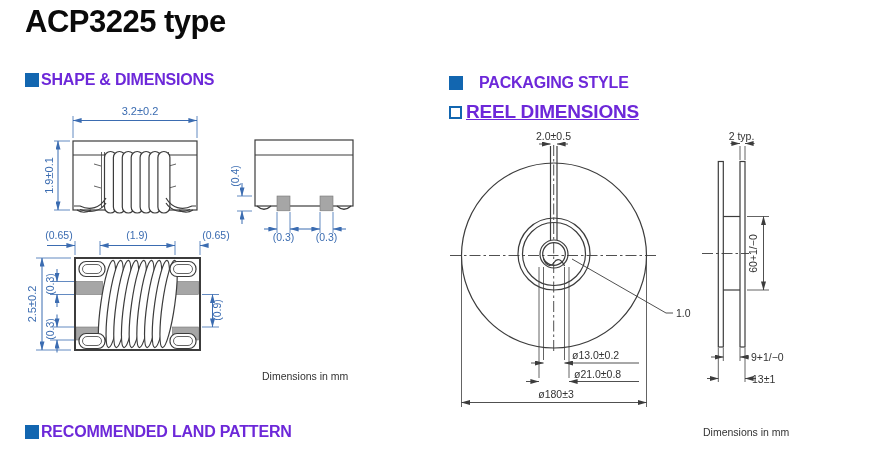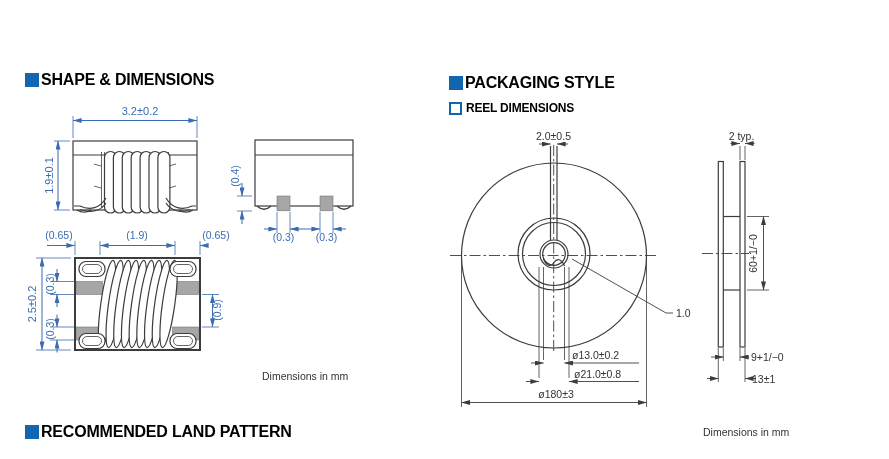--- a/index.html
+++ b/index.html
@@ -2,49 +2,50 @@
 <html><head>
 <meta charset="utf-8">
 <style>
   html,body{margin:0;padding:0;background:#fff;}
   #page{position:relative;width:889px;height:459px;background:#fff;overflow:hidden;
         font-family:"Liberation Sans",sans-serif;}
   .title{position:absolute;left:25px;top:4px;font-size:31px;font-weight:bold;color:#0a0a0a;letter-spacing:-0.5px;}
   .hdr{position:absolute;display:flex;align-items:center;}
   .hdr .sq{width:14px;height:14px;background:#1266b0;margin-right:2px;flex:0 0 auto;}
   .hdr .sq.open{background:#fff;border:2px solid #1266b0;width:9px;height:9px;margin-right:4px;}
-  .hdr .lbl{font-weight:bold;color:#000000;font-size:16px;letter-spacing:-0.2px;}
-  .hdr.sub .lbl{font-size:12px;}
+  .hdr .lbl{font-weight:bold;color:#6d28d9;font-size:16px;letter-spacing:-0.2px;}
+  .hdr.sub .lbl{font-size:19px;text-decoration:underline;}
   svg text{font-family:"Liberation Sans",sans-serif;}
   .tb{fill:#3b6cb1;font-size:10.5px;}
   .tbl{fill:#3b6cb1;font-size:11px;}
   .td{fill:#333;font-size:10.5px;}
   .ln{stroke:#3c3c3c;stroke-width:1.2;fill:none;}
   .lnw{stroke:#3c3c3c;stroke-width:1.2;fill:#fff;}
   .lnt{stroke:#3c3c3c;stroke-width:2;fill:#fff;}
   .thin{stroke:#3c3c3c;stroke-width:0.8;fill:none;}
   .dimb{stroke:#3b6cb1;stroke-width:1;fill:none;}
   .extb{stroke:#3b6cb1;stroke-width:0.8;fill:none;}
   .dimd{stroke:#3c3c3c;stroke-width:0.9;fill:none;}
   .extd{stroke:#3c3c3c;stroke-width:0.8;fill:none;}
   .cl{stroke:#3c3c3c;stroke-width:0.9;fill:none;stroke-dasharray:11 3 2.5 3;}
   .gray{fill:#a6a6a6;stroke:#777;stroke-width:0.6;}
 </style>
 </head>
 <body>
 
 <div id="page">
 
+  <div class="title">ACP3225 type</div>
 
   <div class="hdr" style="left:25px;top:71px;">
     <span class="sq"></span>
     <span class="lbl">SHAPE &amp; DIMENSIONS</span>
   </div>
 
-  <div class="hdr" style="left:449px;top:74px;">
+  <div class="hdr" style="left:449px;top:74px;gap:14px;">
     <span class="sq"></span>
     <span class="lbl">PACKAGING STYLE</span>
   </div>
 
   <div class="hdr sub" style="left:449px;top:101px;">
     <span class="sq open"></span>
     <span class="lbl">REEL DIMENSIONS</span>
   </div>
 
   <div class="hdr" style="left:25px;top:423px;align-items:center;">

